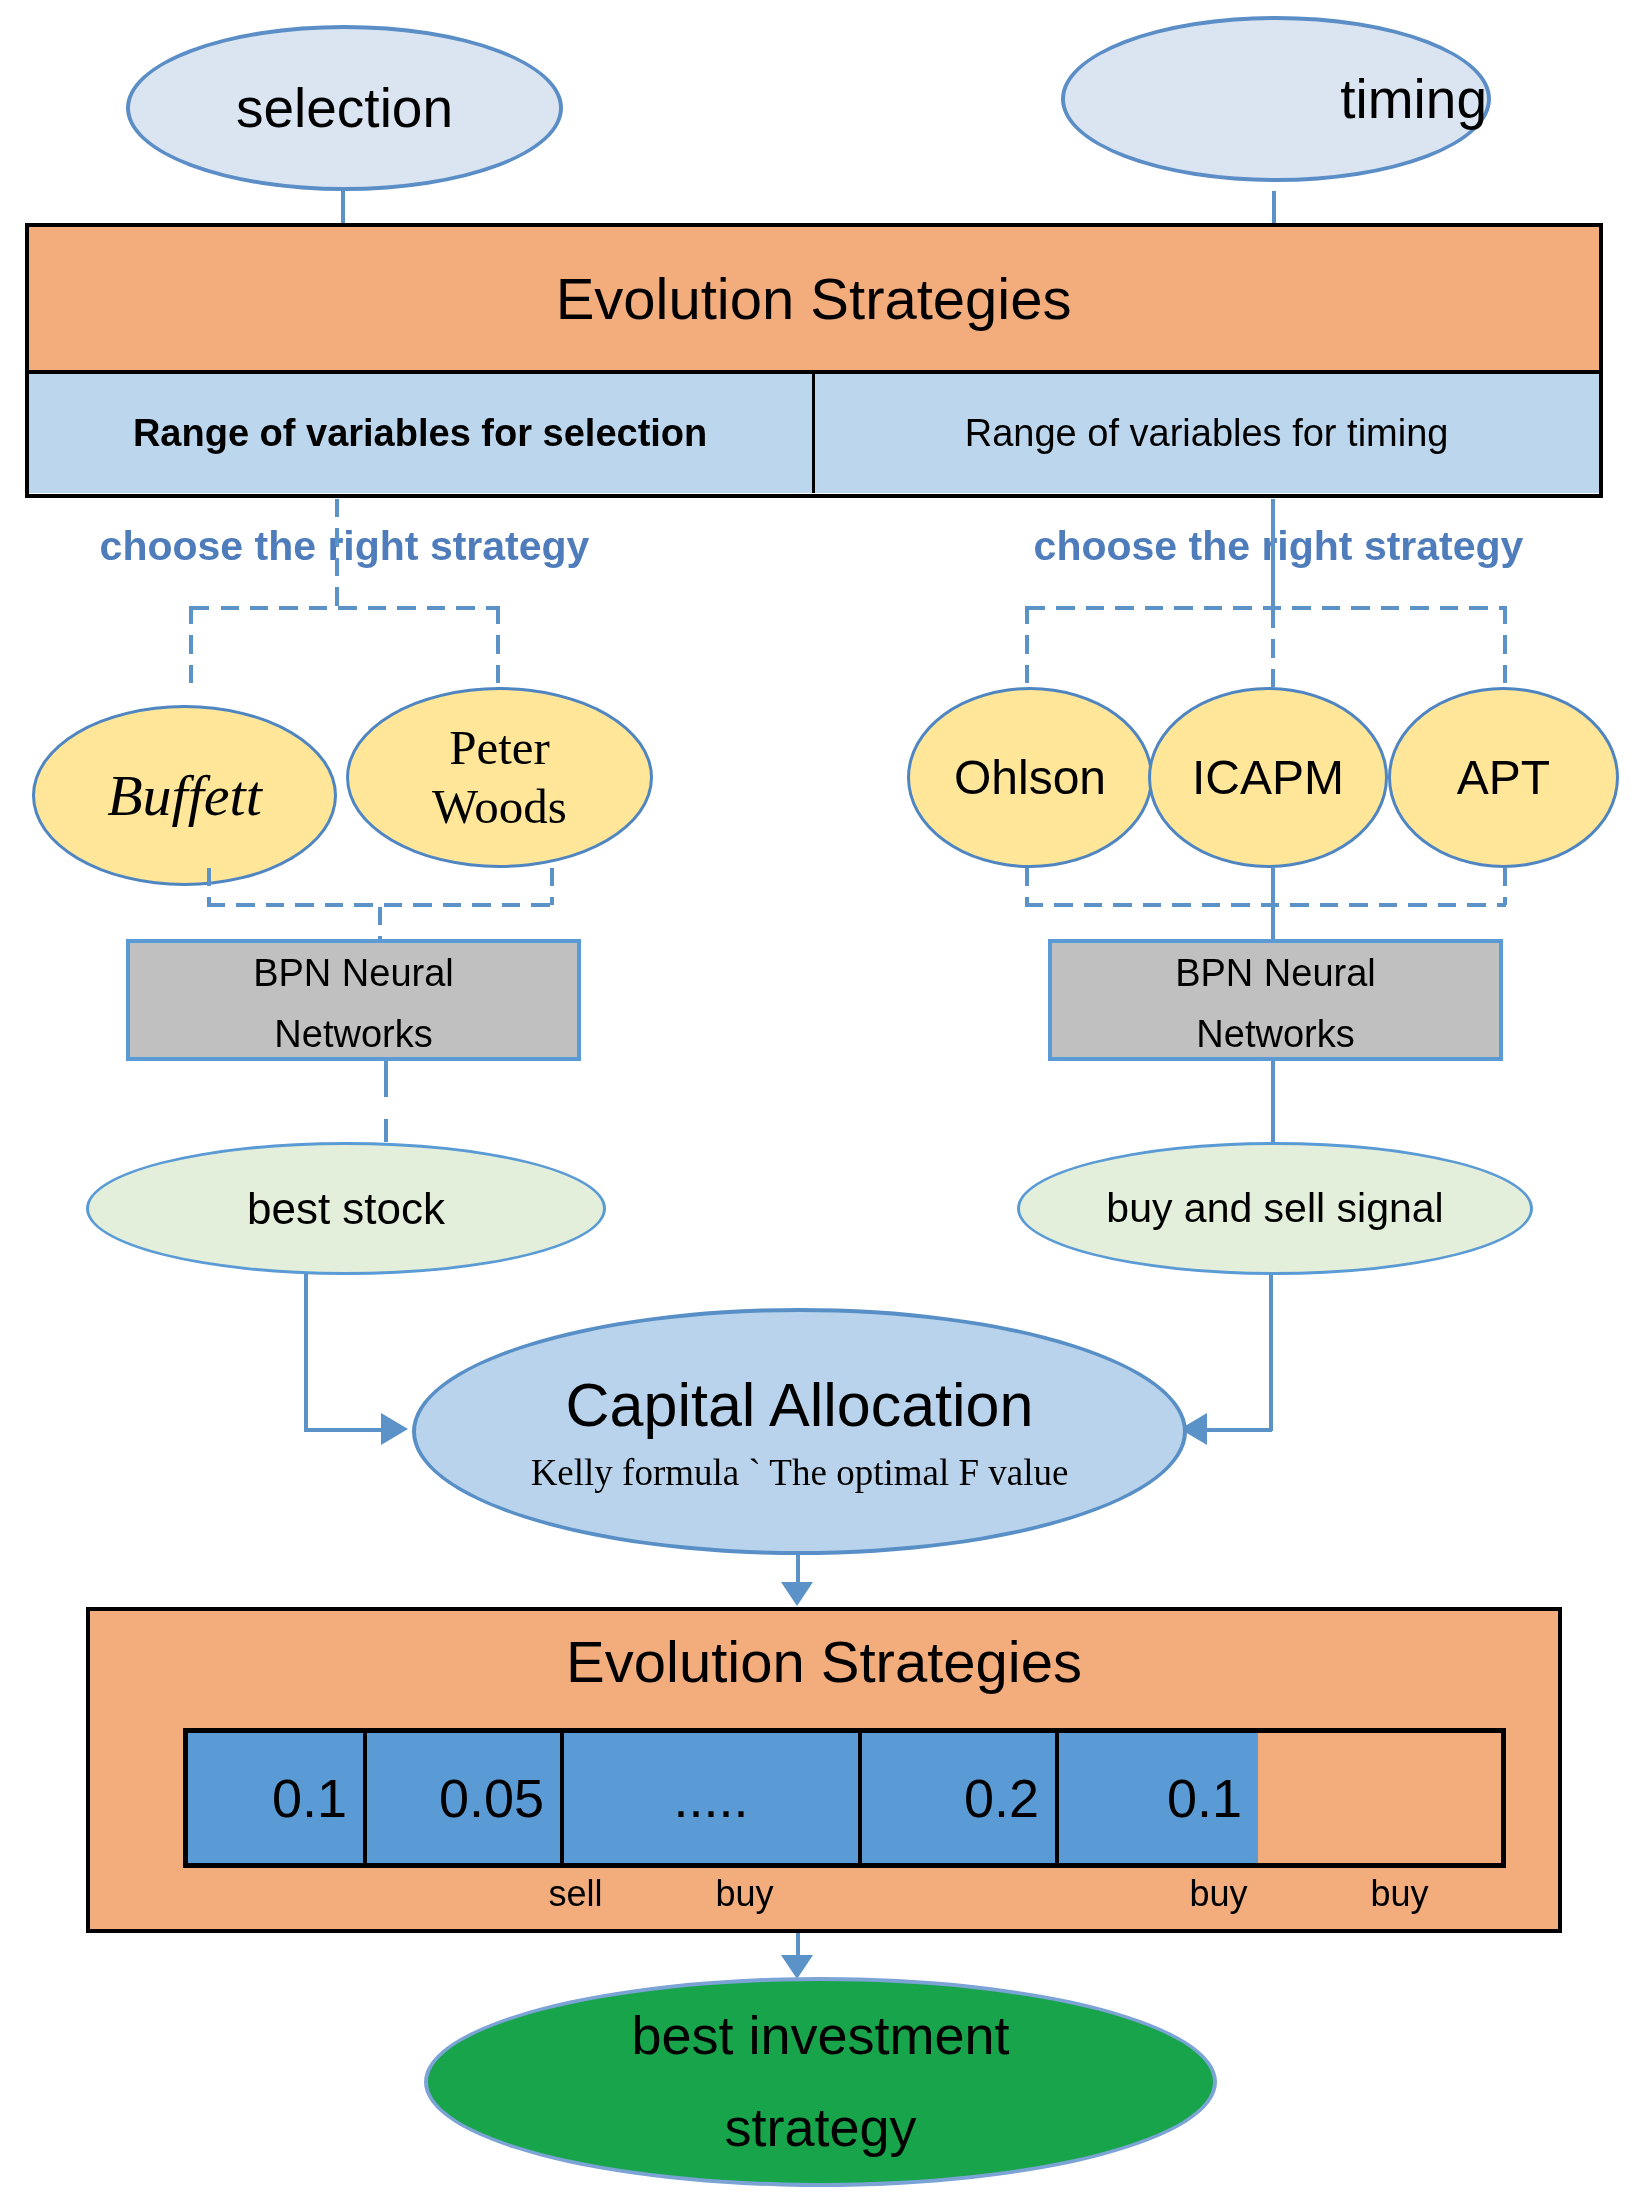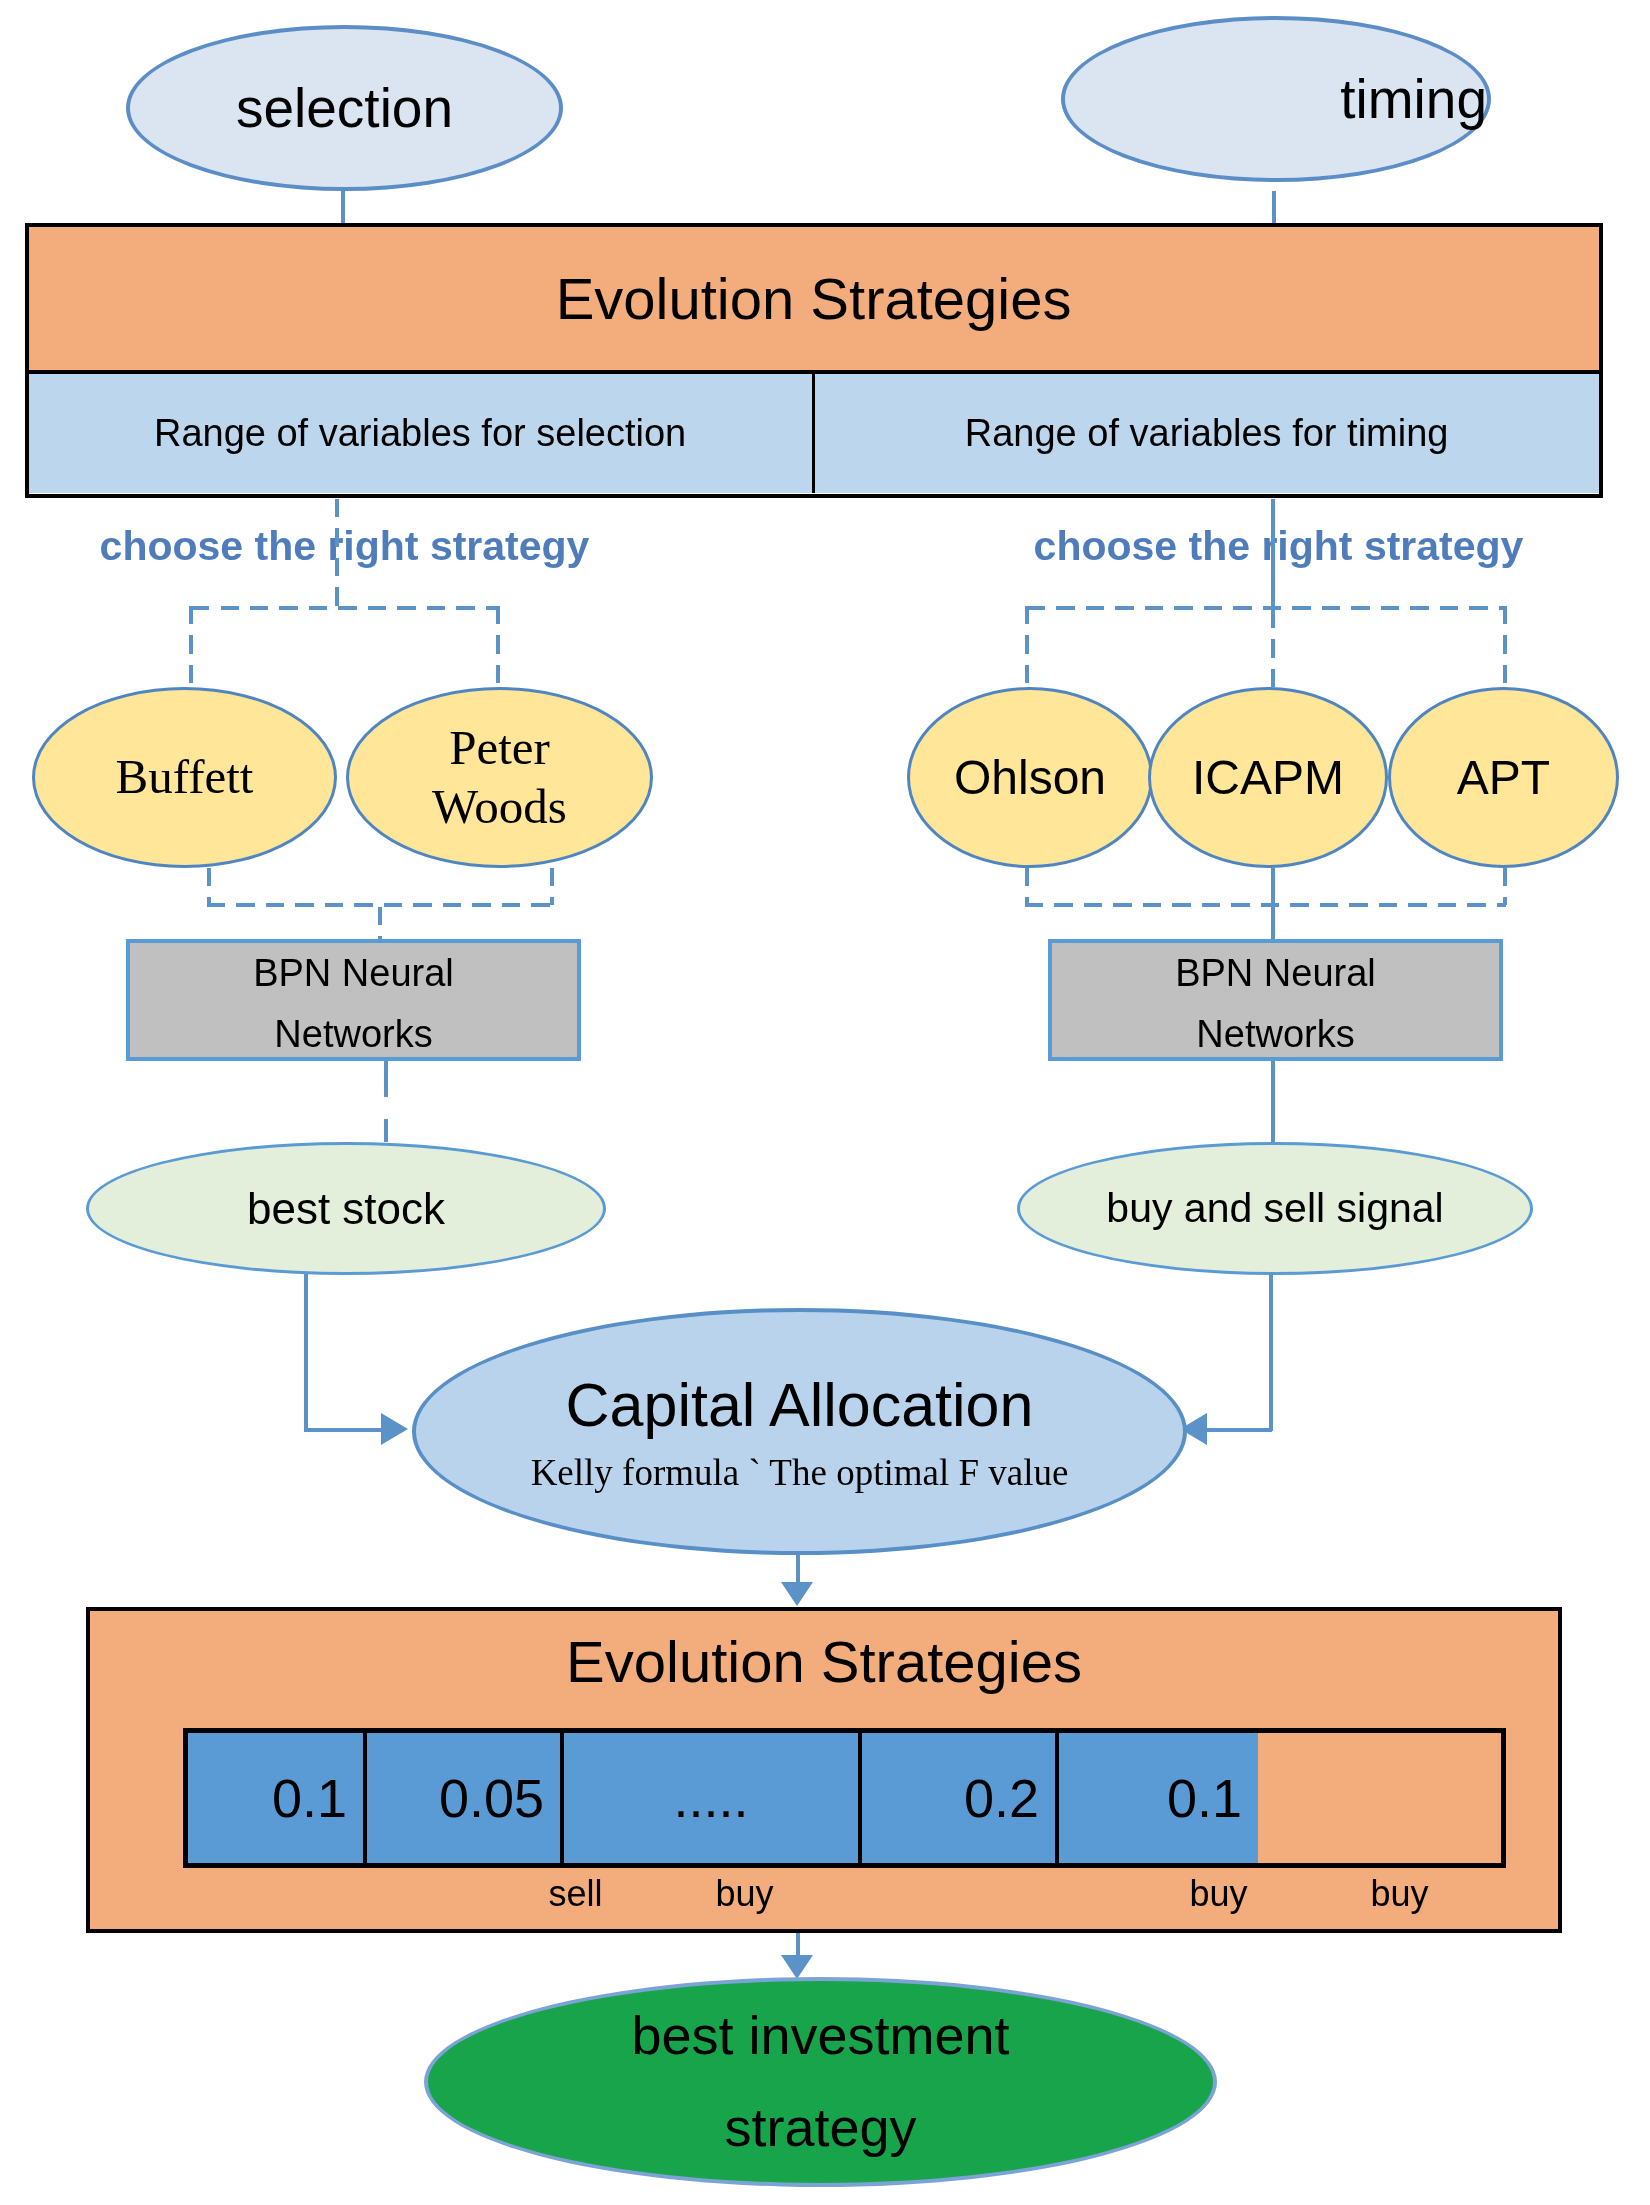--- a/index.html
+++ b/index.html
@@ -36,30 +36,30 @@
   #el-selection{left:126px; top:24.6px; width:437px; height:166px;}
   #el-timing{left:1061px; top:16px; width:430px; height:166px;justify-content:flex-end;}
 
   
   #box1{left:24.6px; top:223px; width:1578px; height:275px; border:4.9px solid #000;}
   #box1-header{height:143px; background:var(--orange); border-bottom:4.3px solid #000;
     display:flex; align-items:center; justify-content:center; font-size:58px;}
   #box1-row{display:flex; height:119px;}
   .range-cell{background:var(--light-blue); display:flex; align-items:center; justify-content:center;
     text-align:center; font-size:38px; line-height:1.25;}
-  #range-left{width:783px; border-right:3.7px solid #000;}
+  #range-left{width:783px; border-right:3.7px solid #000;font-weight:bold;}
   #range-right{flex:1;}
 
   .choose{position:absolute; text-align:center; font-size:41px; font-weight:bold; color:var(--text-blue);}
   #choose-left{left:74px; top:523px; width:541px;}
   #choose-right{left:1008px; top:523px; width:541px;}
 
   
   .strat{background:var(--yellow); border:3.7px solid var(--yellow-border); font-size:48px; line-height:1.2;}
-  #el-buffett{left:32px;  top:687px; width:305px; height:181px; font-size:49px;}
+  #el-buffett{left:32px;  top:705px; width:305px; height:181px; font-size:58px;font-style:italic;}
   #el-peterwoods{left:346px; top:687px; width:307px; height:181px; font-size:49px;}
   #el-ohlson{left:907px; top:687px; width:246px; height:181px;}
   #el-icapm{left:1148px; top:687px; width:240px; height:181px;}
   #el-apt{left:1388px; top:687px; width:231px; height:181px;}
 
   
   .bpn{background:var(--gray); border:4.3px solid var(--cell-blue); font-size:38px; line-height:1.6;}
   #bpn-left{left:126px; top:939px; width:455px; height:122px;}
   #bpn-right{left:1048px; top:939px; width:455px; height:122px;}
 

